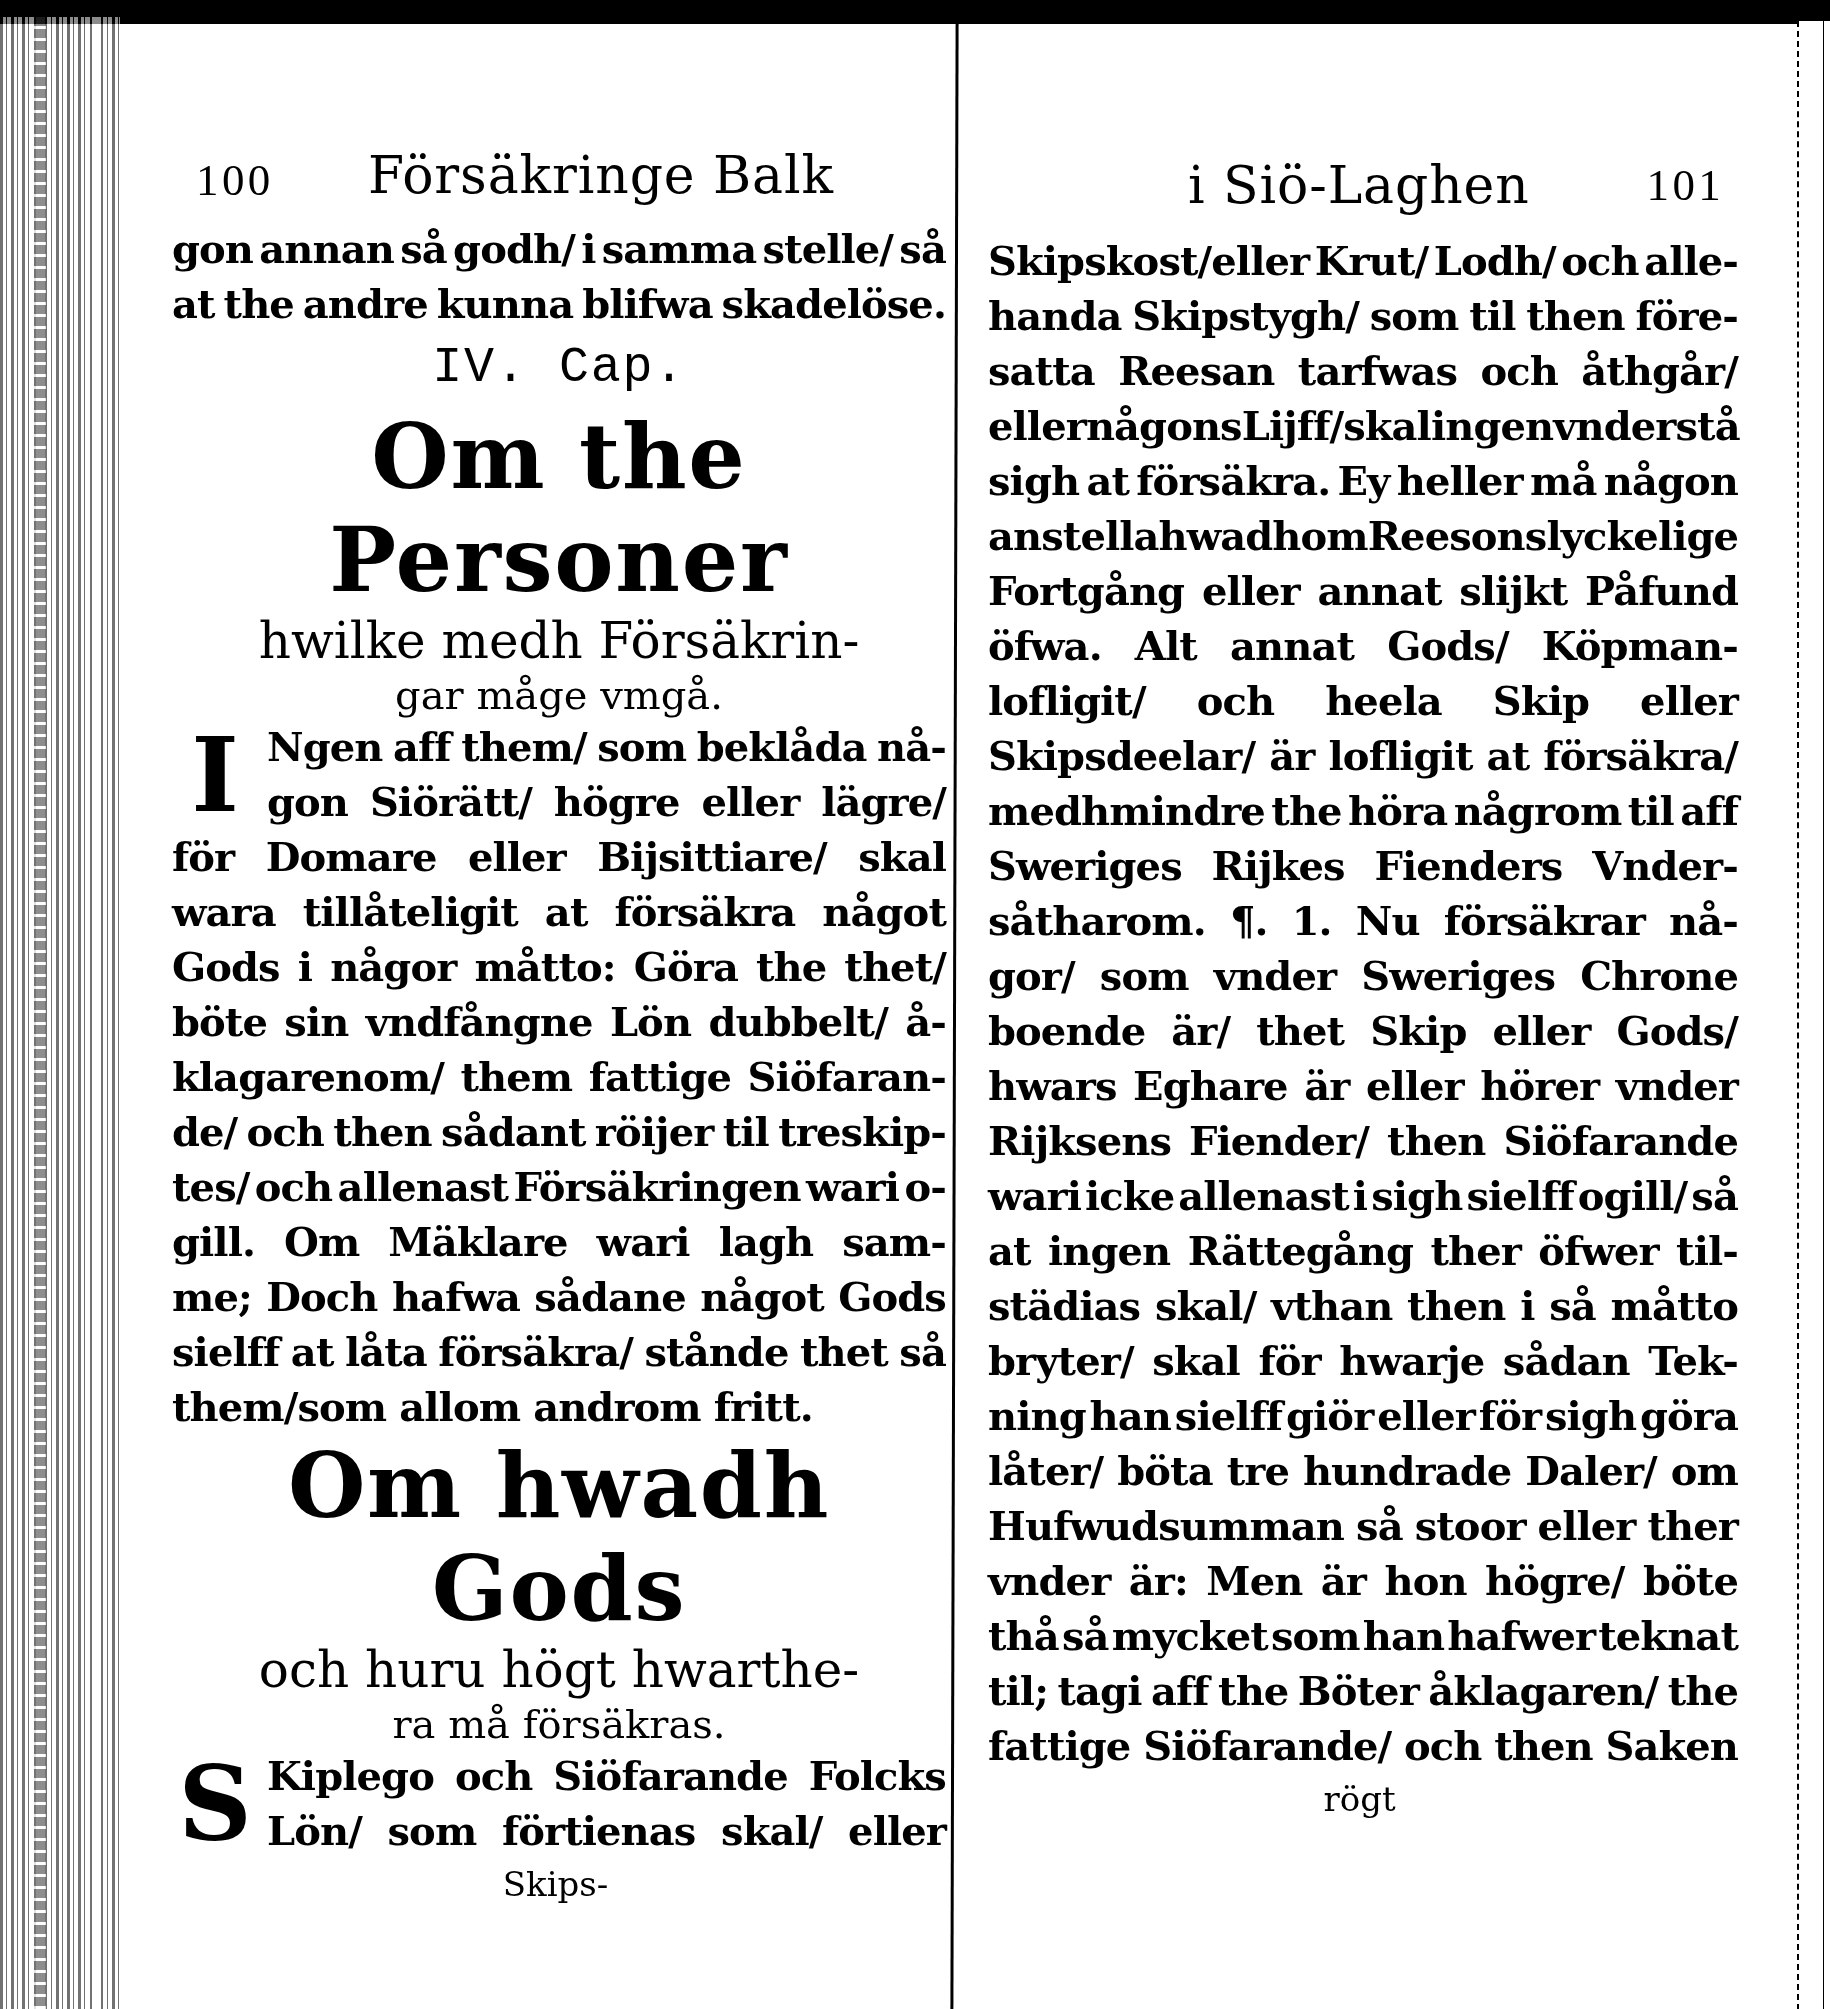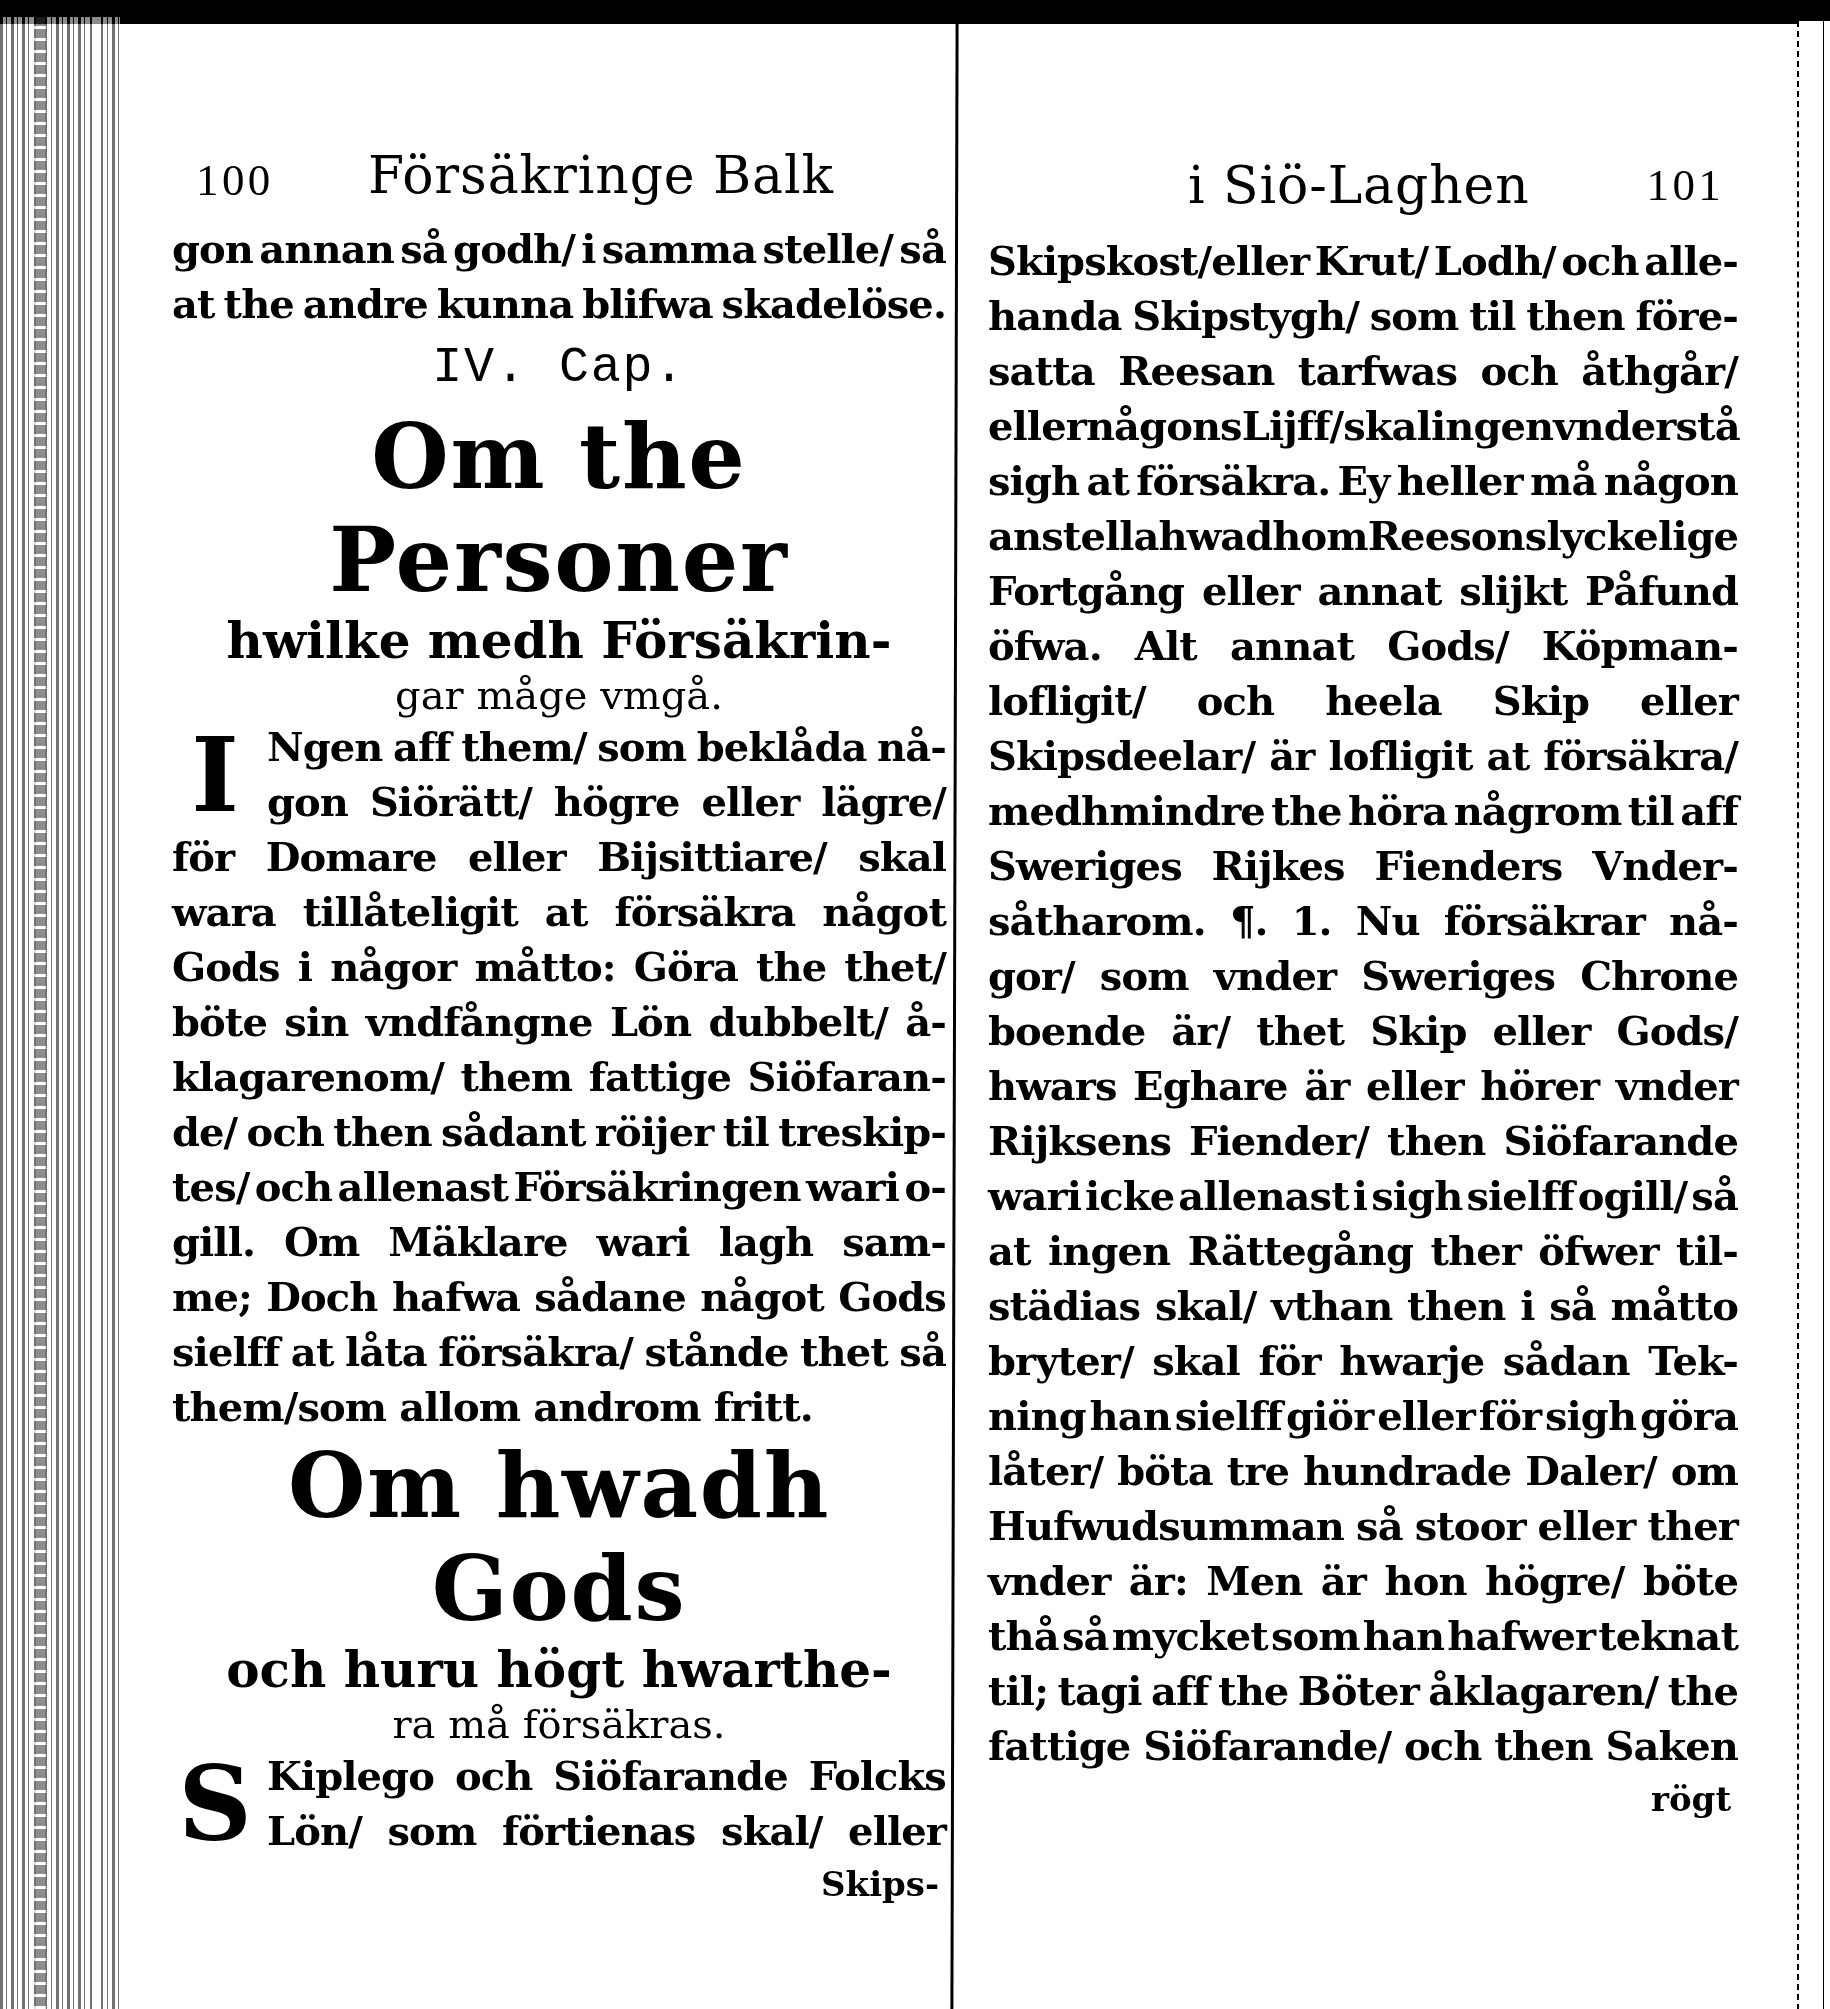--- a/index.html
+++ b/index.html
@@ -43,30 +43,30 @@
   .line {
     display: flex; justify-content: space-between; white-space: nowrap;
     font-family: "DejaVu Serif", serif; font-weight: bold;
     font-size: 40px; height: 55px; line-height: 55px; letter-spacing: -0.9px;
   }
   .line.last { justify-content: flex-start; }
   .line span.w { display: inline-block; }
 
   .cap-label { text-align: center; font-family: Liberation Mono, monospace; font-size: 50px; letter-spacing: 1.7px; }
   .chapter-title-big { text-align: center; font-family: "DejaVu Serif", serif; font-weight: bold; font-size: 89px; letter-spacing: 1.7px; line-height: 103px; }
-  .chapter-title-mid { text-align: center; font-family: "DejaVu Serif", serif; font-weight: bold; font-size: 50px; line-height: 60px; }
+  .chapter-title-mid { text-align: center; font-family: "DejaVu Serif", serif; font-weight: normal; font-size: 50px; line-height: 60px; }
   .chapter-title-small { text-align: center; font-family: "DejaVu Serif", serif; font-size: 40px; line-height: 48px; }
 
   .drop-para { position: relative; }
   .drop-initial {
     position: absolute; left: 0; top: 5.2px; font-family: "DejaVu Serif", serif; font-weight: bold;
     font-size: 102px; line-height: 103px; width: 86px; text-align: center;
   }
   .drop-para .line.indent { padding-left: 95px; }
-  .catchword { text-align: right; font-family: "DejaVu Serif", serif; font-weight: bold; font-size: 34px; height: 52px; line-height: 52px; padding-right: 6.9px; }
+  .catchword { text-align: center; font-family: "DejaVu Serif", serif; font-weight: normal; font-size: 34px; height: 52px; line-height: 52px; padding-right: 6.9px; }
 </style>
 </head>
 <body>
 
 <div class="top-band"></div>
 <div class="page-stack-left"></div>
 <div class="page-stack-right"></div>
 <div class="gutter-line"></div>
 
 <div class="page left">

